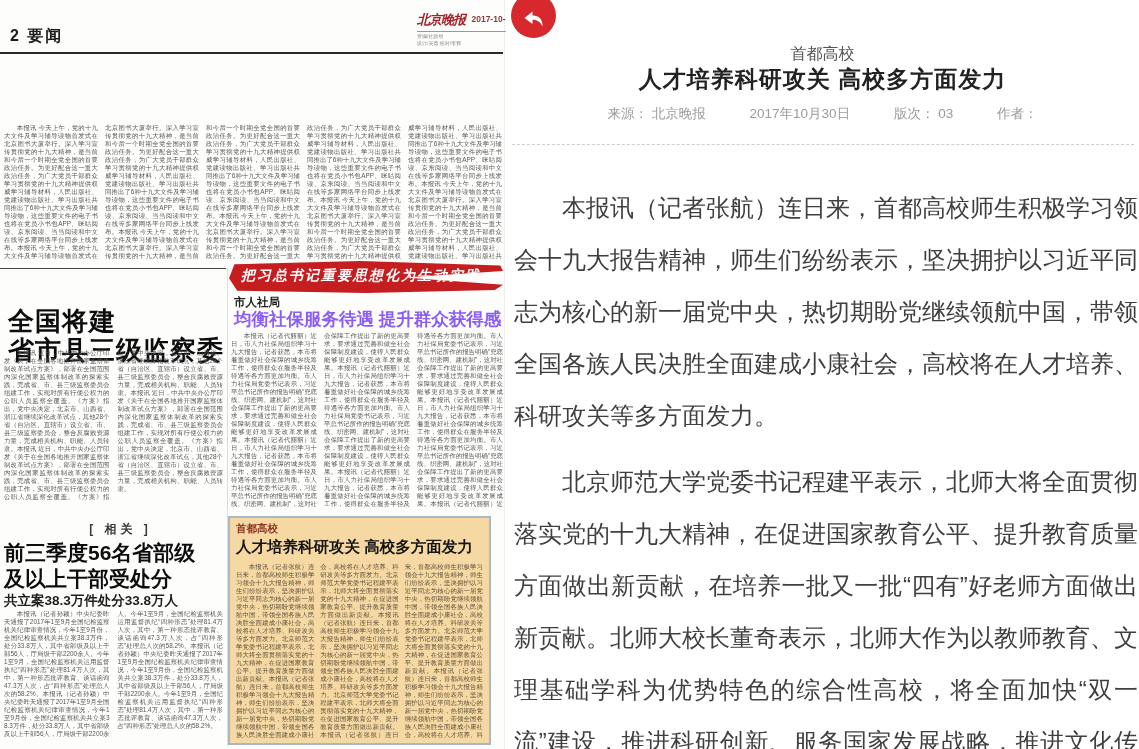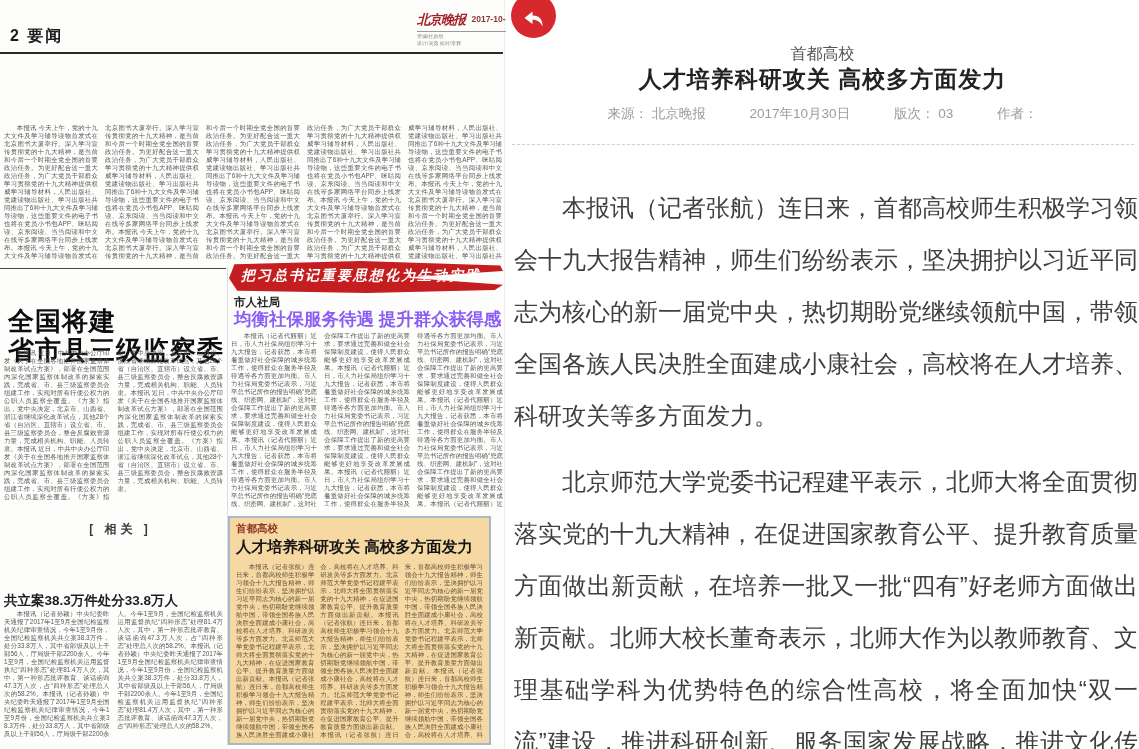--- a/index.html
+++ b/index.html
@@ -85,20 +85,22 @@
     <div class="lead-body newsprint">本报讯 今天上午，党的十九大文件及学习辅导读物首发式在北京图书大厦举行。深入学习宣传贯彻党的十九大精神，是当前和今后一个时期全党全国的首要政治任务。为更好配合这一重大政治任务，为广大党员干部群众学习贯彻党的十九大精神提供权威学习辅导材料，人民出版社、党建读物出版社、学习出版社共同推出了6种十九大文件及学习辅导读物，这些重要文件的电子书也将在党员小书包APP、咪咕阅读、京东阅读、当当阅读和中文在线等多家网络平台同步上线发布。本报讯 今天上午，党的十九大文件及学习辅导读物首发式在北京图书大厦举行。深入学习宣传贯彻党的十九大精神，是当前和今后一个时期全党全国的首要政治任务。为更好配合这一重大政治任务，为广大党员干部群众学习贯彻党的十九大精神提供权威学习辅导材料，人民出版社、党建读物出版社、学习出版社共同推出了6种十九大文件及学习辅导读物，这些重要文件的电子书也将在党员小书包APP、咪咕阅读、京东阅读、当当阅读和中文在线等多家网络平台同步上线发布。本报讯 今天上午，党的十九大文件及学习辅导读物首发式在北京图书大厦举行。深入学习宣传贯彻党的十九大精神，是当前和今后一个时期全党全国的首要政治任务。为更好配合这一重大政治任务，为广大党员干部群众学习贯彻党的十九大精神提供权威学习辅导材料，人民出版社、党建读物出版社、学习出版社共同推出了6种十九大文件及学习辅导读物，这些重要文件的电子书也将在党员小书包APP、咪咕阅读、京东阅读、当当阅读和中文在线等多家网络平台同步上线发布。本报讯 今天上午，党的十九大文件及学习辅导读物首发式在北京图书大厦举行。深入学习宣传贯彻党的十九大精神，是当前和今后一个时期全党全国的首要政治任务。为更好配合这一重大政治任务，为广大党员干部群众学习贯彻党的十九大精神提供权威学习辅导材料，人民出版社、党建读物出版社、学习出版社共同推出了6种十九大文件及学习辅导读物，这些重要文件的电子书也将在党员小书包APP、咪咕阅读、京东阅读、当当阅读和中文在线等多家网络平台同步上线发布。本报讯 今天上午，党的十九大文件及学习辅导读物首发式在北京图书大厦举行。深入学习宣传贯彻党的十九大精神，是当前和今后一个时期全党全国的首要政治任务。为更好配合这一重大政治任务，为广大党员干部群众学习贯彻党的十九大精神提供权威学习辅导材料，人民出版社、党建读物出版社、学习出版社共同推出了6种十九大文件及学习辅导读物，这些重要文件的电子书也将在党员小书包APP、咪咕阅读、京东阅读、当当阅读和中文在线等多家网络平台同步上线发布。本报讯 今天上午，党的十九大文件及学习辅导读物首发式在北京图书大厦举行。深入学习宣传贯彻党的十九大精神，是当前和今后一个时期全党全国的首要政治任务。为更好配合这一重大政治任务，为广大党员干部群众学习贯彻党的十九大精神提供权威学习辅导材料，人民出版社、党建读物出版社、学习出版社共同推出了6种十九大文件及学习辅导读物，这些重要文件的电子书也将在党员小书包APP、咪咕阅读、京东阅读、当当阅读和中文在线等多家网络平台同步上线发布。</div>
 
     <div class="col-divider"></div>
 
     <div class="sup-rule"></div>
     <div class="sup-headline">全国将建
 省市县三级监察委</div>
     <div class="sup-body newsprint">本报讯 近日，中共中央办公厅印发《关于在全国各地推开国家监察体制改革试点方案》，部署在全国范围内深化国家监察体制改革的探索实践，完成省、市、县三级监察委员会组建工作，实现对所有行使公权力的公职人员监察全覆盖。《方案》指出，党中央决定，北京市、山西省、浙江省继续深化改革试点，其他28个省（自治区、直辖市）设立省、市、县三级监察委员会，整合反腐败资源力量，完成相关机构、职能、人员转隶。本报讯 近日，中共中央办公厅印发《关于在全国各地推开国家监察体制改革试点方案》，部署在全国范围内深化国家监察体制改革的探索实践，完成省、市、县三级监察委员会组建工作，实现对所有行使公权力的公职人员监察全覆盖。《方案》指出，党中央决定，北京市、山西省、浙江省继续深化改革试点，其他28个省（自治区、直辖市）设立省、市、县三级监察委员会，整合反腐败资源力量，完成相关机构、职能、人员转隶。本报讯 近日，中共中央办公厅印发《关于在全国各地推开国家监察体制改革试点方案》，部署在全国范围内深化国家监察体制改革的探索实践，完成省、市、县三级监察委员会组建工作，实现对所有行使公权力的公职人员监察全覆盖。《方案》指出，党中央决定，北京市、山西省、浙江省继续深化改革试点，其他28个省（自治区、直辖市）设立省、市、县三级监察委员会，整合反腐败资源力量，完成相关机构、职能、人员转隶。</div>
 
     <div class="rel-tag">[ 相关 ]</div>
+    <div class="rel-headline">前三季度56名省部级
+及以上干部受处分</div>
     <div class="rel-subhead">共立案38.3万件处分33.8万人</div>
     <div class="rel-body newsprint">本报讯（记者孙颖）中央纪委昨天通报了2017年1至9月全国纪检监察机关纪律审查情况，今年1至9月份，全国纪检监察机关共立案38.3万件，处分33.8万人，其中省部级及以上干部56人，厅局级干部2200余人。今年1至9月，全国纪检监察机关运用监督执纪“四种形态”处理81.4万人次，其中，第一种形态批评教育、谈话函询47.3万人次，占“四种形态”处理总人次的58.2%。本报讯（记者孙颖）中央纪委昨天通报了2017年1至9月全国纪检监察机关纪律审查情况，今年1至9月份，全国纪检监察机关共立案38.3万件，处分33.8万人，其中省部级及以上干部56人，厅局级干部2200余人。今年1至9月，全国纪检监察机关运用监督执纪“四种形态”处理81.4万人次，其中，第一种形态批评教育、谈话函询47.3万人次，占“四种形态”处理总人次的58.2%。本报讯（记者孙颖）中央纪委昨天通报了2017年1至9月全国纪检监察机关纪律审查情况，今年1至9月份，全国纪检监察机关共立案38.3万件，处分33.8万人，其中省部级及以上干部56人，厅局级干部2200余人。今年1至9月，全国纪检监察机关运用监督执纪“四种形态”处理81.4万人次，其中，第一种形态批评教育、谈话函询47.3万人次，占“四种形态”处理总人次的58.2%。</div>
 
     <div class="banner">
       <div class="banner-text">把习总书记重要思想化为生动实践</div>
     </div>
 
     <div class="social-kicker">市人社局</div>
     <div class="social-headline">均衡社保服务待遇 提升群众获得感</div>
     <div class="social-body newsprint">本报讯（记者代丽丽）近日，市人力社保局组织学习十九大报告，记者获悉，本市将着重做好社会保障的城乡统筹工作，使得群众在服务半径及待遇等各方面更加均衡。市人力社保局党委书记表示，习近平总书记所作的报告明确“兜底线、织密网、建机制”，这对社会保障工作提出了新的更高要求，要求通过完善和健全社会保障制度建设，使得人民群众能够更好地享受改革发展成果。本报讯（记者代丽丽）近日，市人力社保局组织学习十九大报告，记者获悉，本市将着重做好社会保障的城乡统筹工作，使得群众在服务半径及待遇等各方面更加均衡。市人力社保局党委书记表示，习近平总书记所作的报告明确“兜底线、织密网、建机制”，这对社会保障工作提出了新的更高要求，要求通过完善和健全社会保障制度建设，使得人民群众能够更好地享受改革发展成果。本报讯（记者代丽丽）近日，市人力社保局组织学习十九大报告，记者获悉，本市将着重做好社会保障的城乡统筹工作，使得群众在服务半径及待遇等各方面更加均衡。市人力社保局党委书记表示，习近平总书记所作的报告明确“兜底线、织密网、建机制”，这对社会保障工作提出了新的更高要求，要求通过完善和健全社会保障制度建设，使得人民群众能够更好地享受改革发展成果。本报讯（记者代丽丽）近日，市人力社保局组织学习十九大报告，记者获悉，本市将着重做好社会保障的城乡统筹工作，使得群众在服务半径及待遇等各方面更加均衡。市人力社保局党委书记表示，习近平总书记所作的报告明确“兜底线、织密网、建机制”，这对社会保障工作提出了新的更高要求，要求通过完善和健全社会保障制度建设，使得人民群众能够更好地享受改革发展成果。本报讯（记者代丽丽）近日，市人力社保局组织学习十九大报告，记者获悉，本市将着重做好社会保障的城乡统筹工作，使得群众在服务半径及待遇等各方面更加均衡。市人力社保局党委书记表示，习近平总书记所作的报告明确“兜底线、织密网、建机制”，这对社会保障工作提出了新的更高要求，要求通过完善和健全社会保障制度建设，使得人民群众能够更好地享受改革发展成果。本报讯（记者代丽丽）近日，市人力社保局组织学习十九大报告，记者获悉，本市将着重做好社会保障的城乡统筹工作，使得群众在服务半径及待遇等各方面更加均衡。市人力社保局党委书记表示，习近平总书记所作的报告明确“兜底线、织密网、建机制”，这对社会保障工作提出了新的更高要求，要求通过完善和健全社会保障制度建设，使得人民群众能够更好地享受改革发展成果。</div>

